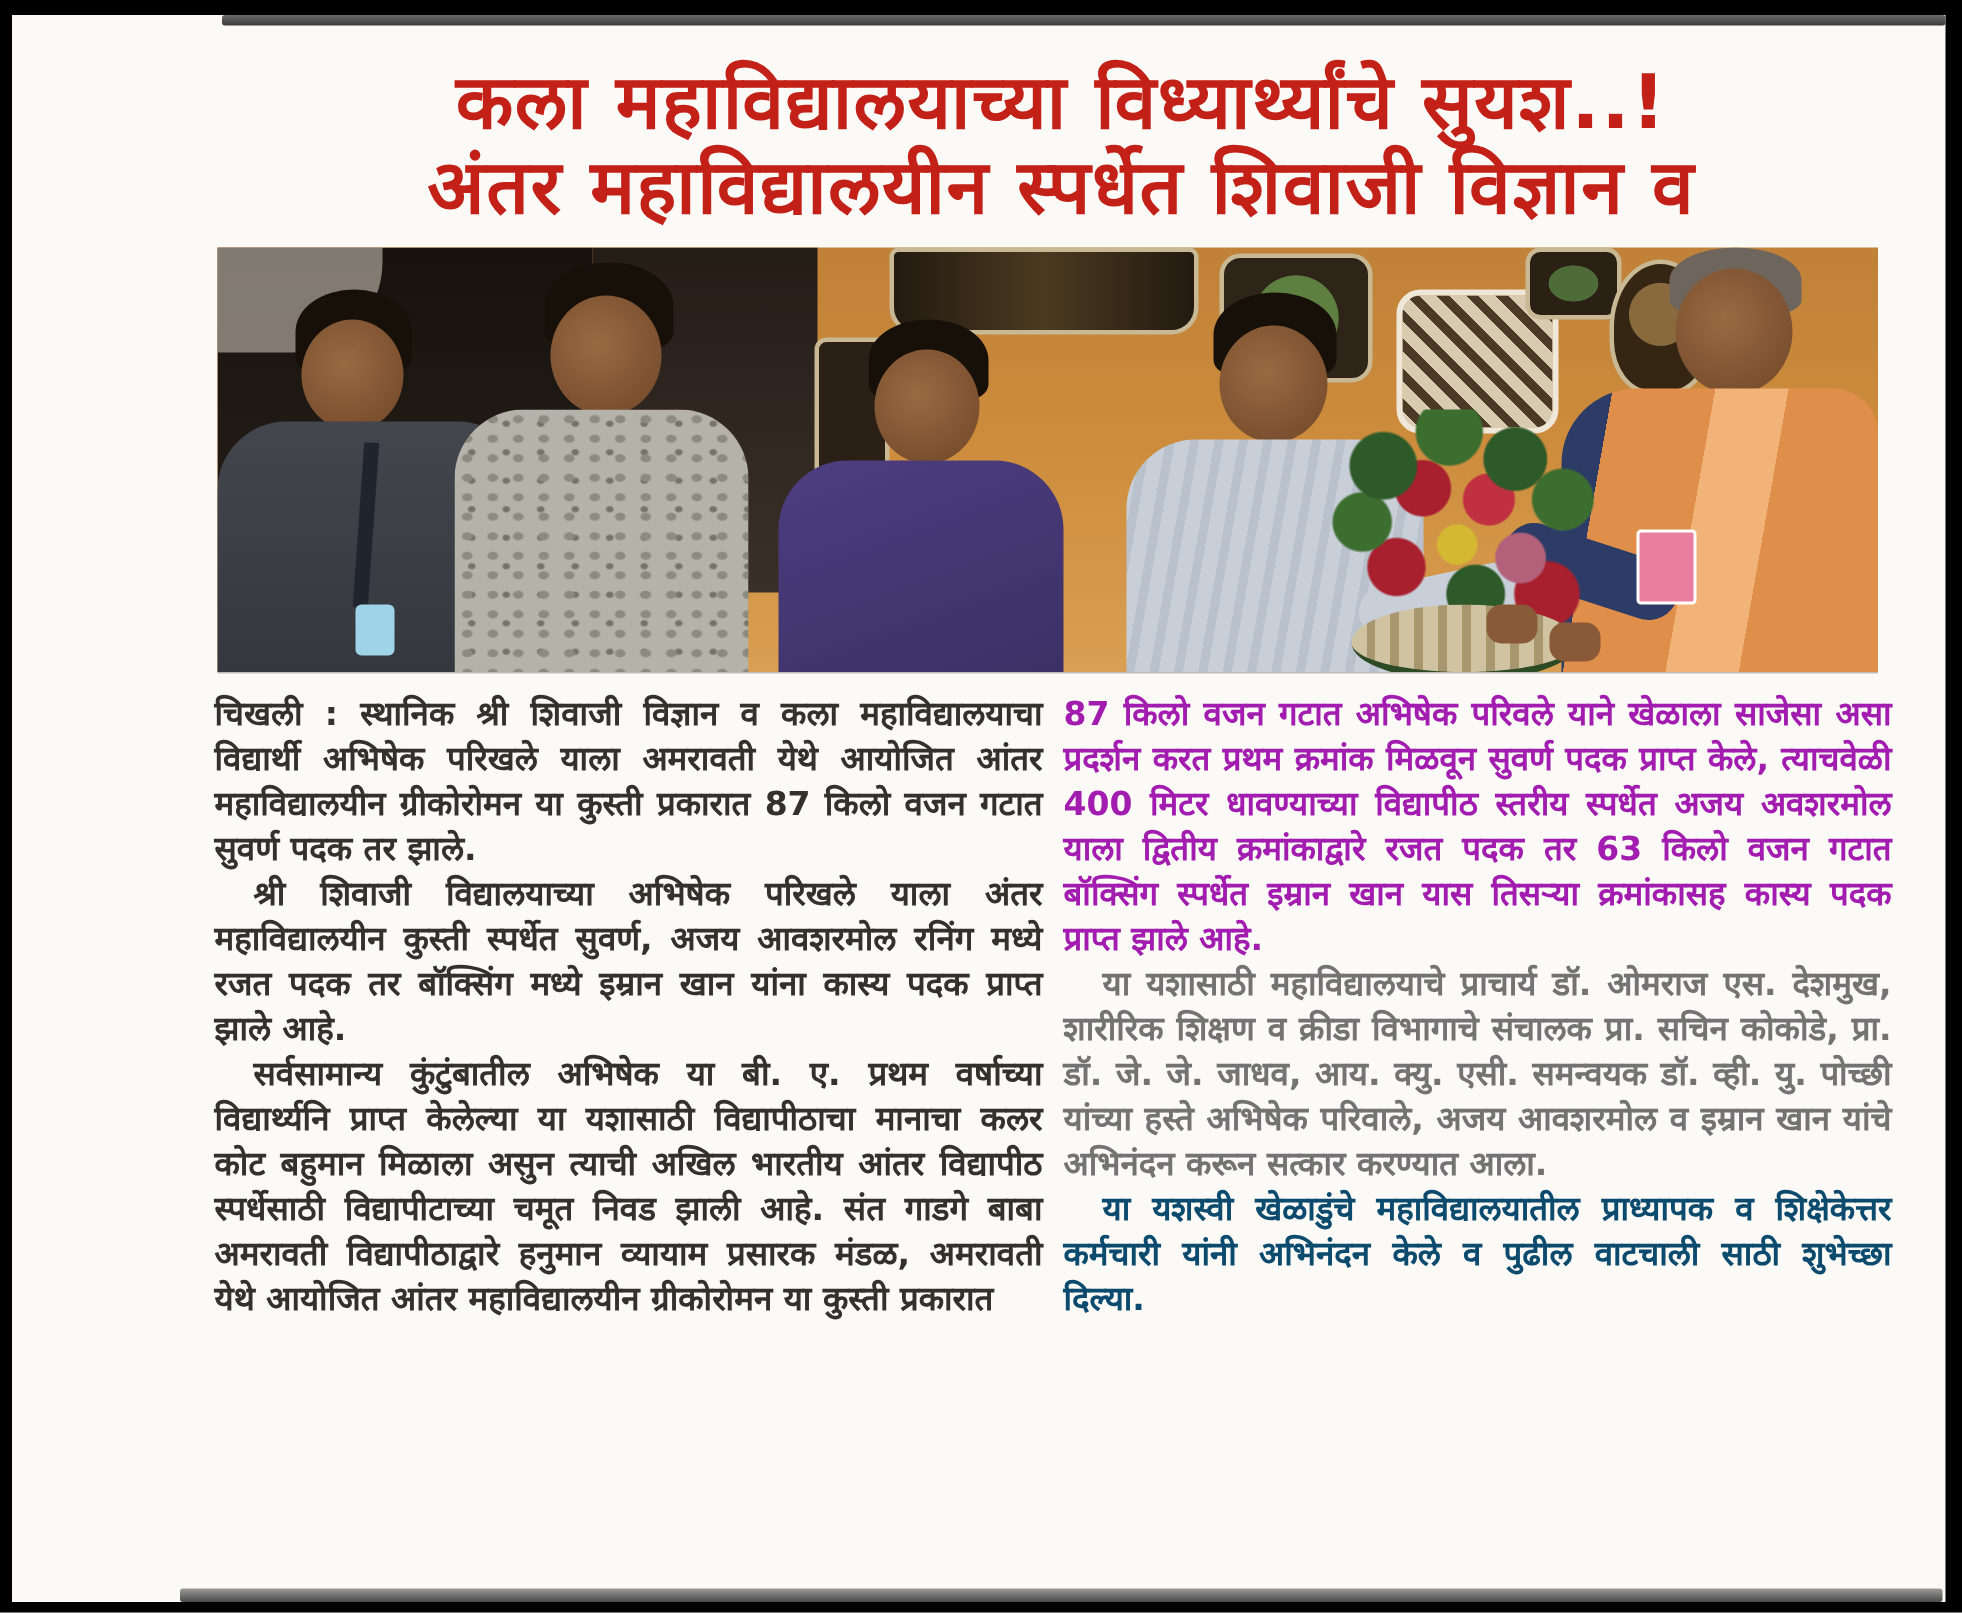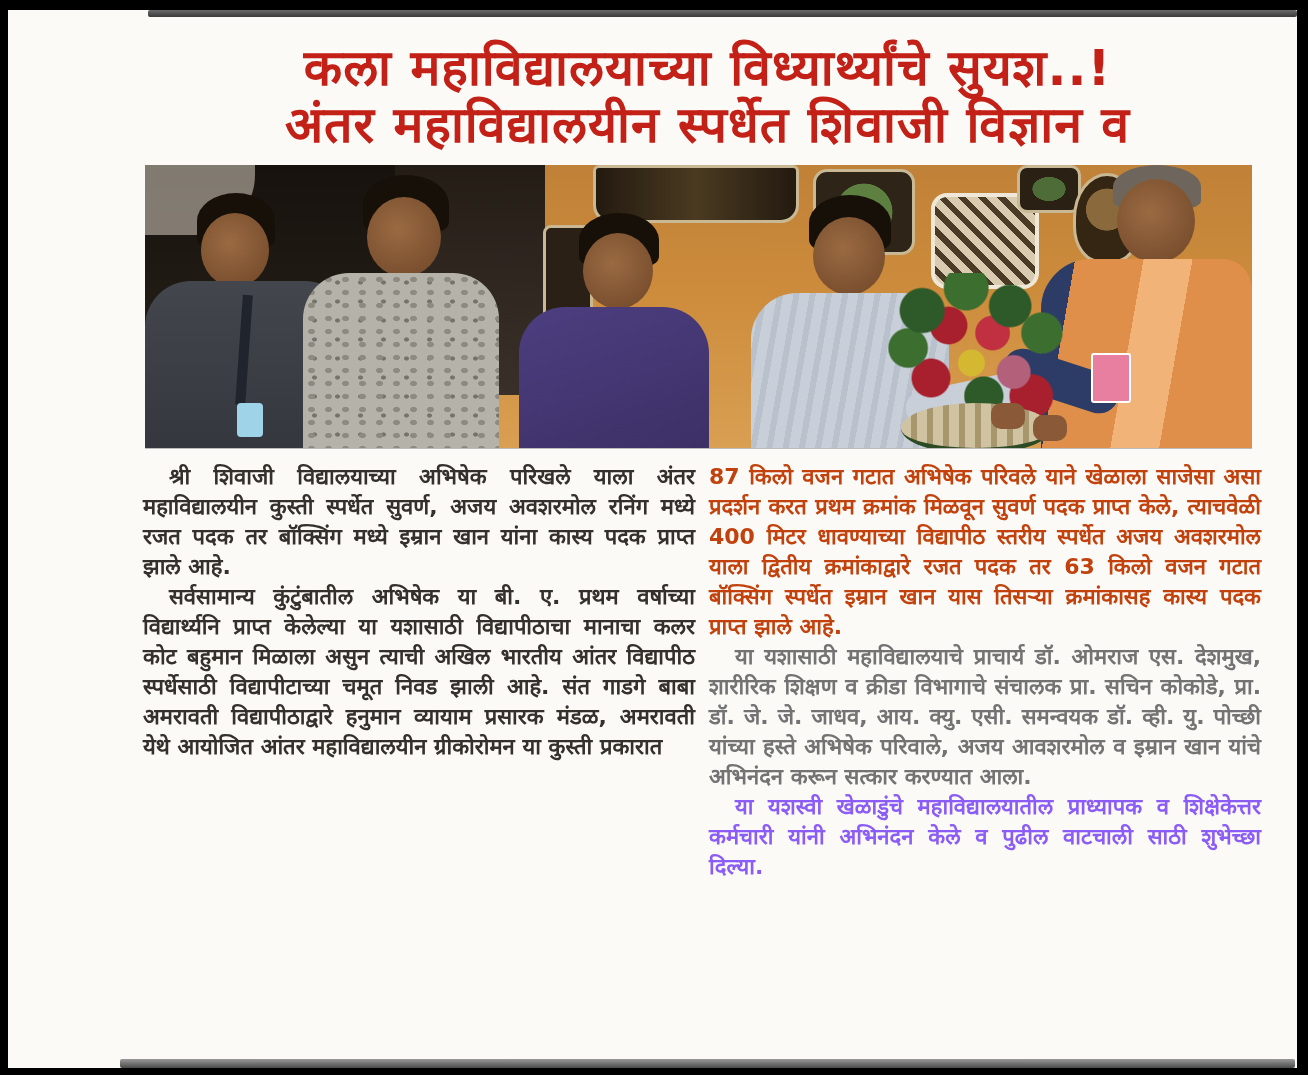--- a/index.html
+++ b/index.html
@@ -163,24 +163,25 @@
     <div class="p5-badge"></div>
 
     <div class="bouquet"></div>
     <div class="basket"></div>
     <div class="hand h1"></div>
     <div class="hand h2"></div>
   </div>
 
   <div class="columns">
     <div class="col">
-      <p class="indent" style="color: rgb(52, 48, 44);">श्री शिवाजी विद्यालयाच्या अभिषेक परिखले याला अंतर महाविद्यालयीन कुस्ती स्पर्धेत सुवर्ण, अजय अवशरमोल रनिंग मध्ये रजत पदक तर बॉक्सिंग मध्ये इम्रान खान यांना कास्य पदक प्राप्त झाले आहे.</p>
+      <p style="color: rgb(52, 48, 44);">चिखली : स्थानिक श्री शिवाजी विज्ञान व कला महाविद्यालयाचा विद्यार्थी अभिषेक परिखले याला अमरावती येथे आयोजित आंतर महाविद्यालयीन ग्रीकोरोमन या कुस्ती प्रकारात 87 किलो वजन गटात सुवर्ण पदक तर झाले.</p>
+      <p class="indent" style="color: rgb(52, 48, 44);">श्री शिवाजी विद्यालयाच्या अभिषेक परिखले याला अंतर महाविद्यालयीन कुस्ती स्पर्धेत सुवर्ण, अजय आवशरमोल रनिंग मध्ये रजत पदक तर बॉक्सिंग मध्ये इम्रान खान यांना कास्य पदक प्राप्त झाले आहे.</p>
       <p class="indent" style="color: rgb(52, 48, 44);">सर्वसामान्य कुंटुंबातील अभिषेक या बी. ए. प्रथम वर्षाच्या विद्यार्थ्यनि प्राप्त केलेल्या या यशासाठी विद्यापीठाचा मानाचा कलर कोट बहुमान मिळाला असुन त्याची अखिल भारतीय आंतर विद्यापीठ स्पर्धेसाठी विद्यापीटाच्या चमूत निवड झाली आहे. संत गाडगे बाबा अमरावती विद्यापीठाद्वारे हनुमान व्यायाम प्रसारक मंडळ, अमरावती येथे आयोजित आंतर महाविद्यालयीन ग्रीकोरोमन या कुस्ती प्रकारात</p>
     </div>
     <div class="col">
-      <p style="color: #c2410c;">87 किलो वजन गटात अभिषेक परिवले याने खेळाला साजेसा असा प्रदर्शन करत प्रथम क्रमांक मिळवून सुवर्ण पदक प्राप्त केले, त्याचवेळी 400 मिटर धावण्याच्या विद्यापीठ स्तरीय स्पर्धेत अजय अवशरमोल याला द्वितीय क्रमांकाद्वारे रजत पदक तर 63 किलो वजन गटात बॉक्सिंग स्पर्धेत इम्रान खान यास तिसऱ्या क्रमांकासह कास्य पदक प्राप्त झाले आहे.</p>
+      <p style="color: #a21caf;">87 किलो वजन गटात अभिषेक परिवले याने खेळाला साजेसा असा प्रदर्शन करत प्रथम क्रमांक मिळवून सुवर्ण पदक प्राप्त केले, त्याचवेळी 400 मिटर धावण्याच्या विद्यापीठ स्तरीय स्पर्धेत अजय अवशरमोल याला द्वितीय क्रमांकाद्वारे रजत पदक तर 63 किलो वजन गटात बॉक्सिंग स्पर्धेत इम्रान खान यास तिसऱ्या क्रमांकासह कास्य पदक प्राप्त झाले आहे.</p>
       <p class="indent" style="color: #737373;">या यशासाठी महाविद्यालयाचे प्राचार्य डॉ. ओमराज एस. देशमुख, शारीरिक शिक्षण व क्रीडा विभागाचे संचालक प्रा. सचिन कोकोडे, प्रा. डॉ. जे. जे. जाधव, आय. क्यु. एसी. समन्वयक डॉ. व्ही. यु. पोच्छी यांच्या हस्ते अभिषेक परिवाले, अजय आवशरमोल व इम्रान खान यांचे अभिनंदन करून सत्कार करण्यात आला.</p>
-      <p class="indent" style="color: #8b5cf6;">या यशस्वी खेळाडुंचे महाविद्यालयातील प्राध्यापक व शिक्षेकेत्तर कर्मचारी यांनी अभिनंदन केले व पुढील वाटचाली साठी शुभेच्छा दिल्या.</p>
+      <p class="indent" style="color: #0c4a6e;">या यशस्वी खेळाडुंचे महाविद्यालयातील प्राध्यापक व शिक्षेकेत्तर कर्मचारी यांनी अभिनंदन केले व पुढील वाटचाली साठी शुभेच्छा दिल्या.</p>
     </div>
   </div>
 
   <div class="edge-bar-bottom"></div>
 </div>
 
 </body></html>

